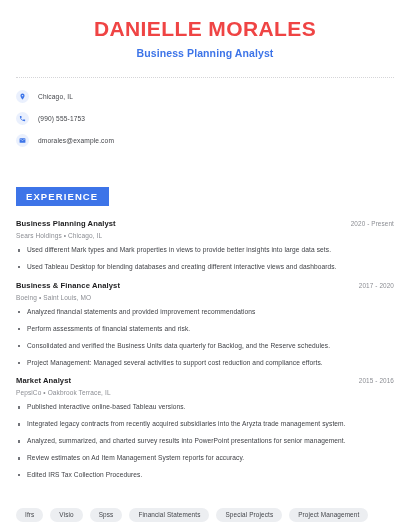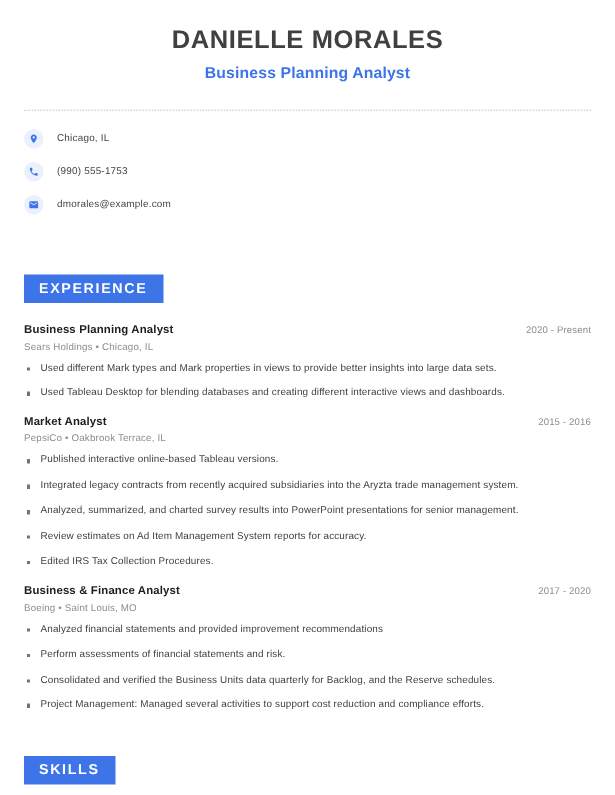--- a/index.html
+++ b/index.html
@@ -21,24 +21,24 @@
     padding: 0 16px;
     position: relative;
   }
 
   
   .header {
     padding-top: 17px;
     text-align: center;
   }
   .name {
-    font-size: 17px;
+    font-size: 21px;
     font-weight: bold;
     letter-spacing: 0.4px;
-    color: #404040;
+    color: #ef4444;
     line-height: 1.15;
   }
   .job-title {
     margin-top: 6px;
     font-size: 10.5px;
     font-weight: bold;
     color: #3d74e8;
     letter-spacing: 0.1px;
   }
   .divider {
@@ -203,57 +203,56 @@
 
       <div class="job">
         <div class="job-head">
           <span class="job-role">Business Planning Analyst</span>
           <span class="job-dates">2020 - Present</span>
         </div>
         <div class="job-company">Sears Holdings • Chicago, IL</div>
         <ul class="bullets">
           <li>Used different Mark types and Mark properties in views to provide better insights into large data sets.</li>
           <li>Used Tableau Desktop for blending databases and creating different interactive views and dashboards.</li>
+        </ul>
+      </div>
+
+      <div class="job">
+        <div class="job-head">
+          <span class="job-role">Business &amp; Finance Analyst</span>
+          <span class="job-dates">2017 - 2020</span>
+        </div>
+        <div class="job-company">Boeing • Saint Louis, MO</div>
+        <ul class="bullets">
+          <li>Analyzed financial statements and provided improvement recommendations</li>
+          <li>Perform assessments of financial statements and risk.</li>
+          <li>Consolidated and verified the Business Units data quarterly for Backlog, and the Reserve schedules.</li>
+          <li>Project Management: Managed several activities to support cost reduction and compliance efforts.</li>
         </ul>
       </div>
 
       <div class="job">
         <div class="job-head">
           <span class="job-role">Market Analyst</span>
           <span class="job-dates">2015 - 2016</span>
         </div>
         <div class="job-company">PepsiCo • Oakbrook Terrace, IL</div>
         <ul class="bullets">
           <li>Published interactive online-based Tableau versions.</li>
           <li>Integrated legacy contracts from recently acquired subsidiaries into the Aryzta trade management system.</li>
           <li>Analyzed, summarized, and charted survey results into PowerPoint presentations for senior management.</li>
           <li>Review estimates on Ad Item Management System reports for accuracy.</li>
           <li>Edited IRS Tax Collection Procedures.</li>
         </ul>
       </div>
 
-      <div class="job">
-        <div class="job-head">
-          <span class="job-role">Business &amp; Finance Analyst</span>
-          <span class="job-dates">2017 - 2020</span>
-        </div>
-        <div class="job-company">Boeing • Saint Louis, MO</div>
-        <ul class="bullets">
-          <li>Analyzed financial statements and provided improvement recommendations</li>
-          <li>Perform assessments of financial statements and risk.</li>
-          <li>Consolidated and verified the Business Units data quarterly for Backlog, and the Reserve schedules.</li>
-          <li>Project Management: Managed several activities to support cost reduction and compliance efforts.</li>
-        </ul>
-      </div>
-
     </div>
   </div>
 
   <div class="skills-section">
-    <div class="section-badge">SKILLS</div>
     <div class="skills-list">
       <span class="skill-chip">Ifrs</span>
       <span class="skill-chip">Visio</span>
       <span class="skill-chip">Spss</span>
       <span class="skill-chip">Financial Statements</span>
       <span class="skill-chip">Special Projects</span>
       <span class="skill-chip">Project Management</span>
 
     </div>
   </div>

